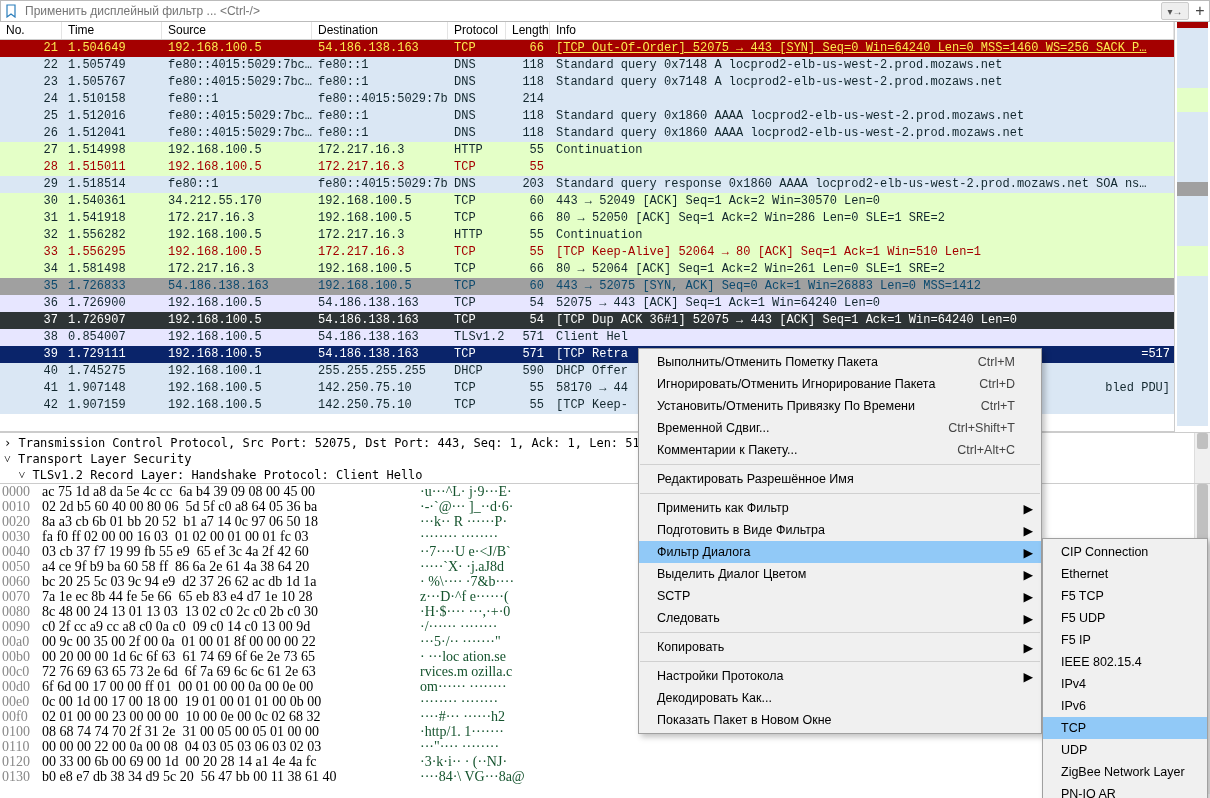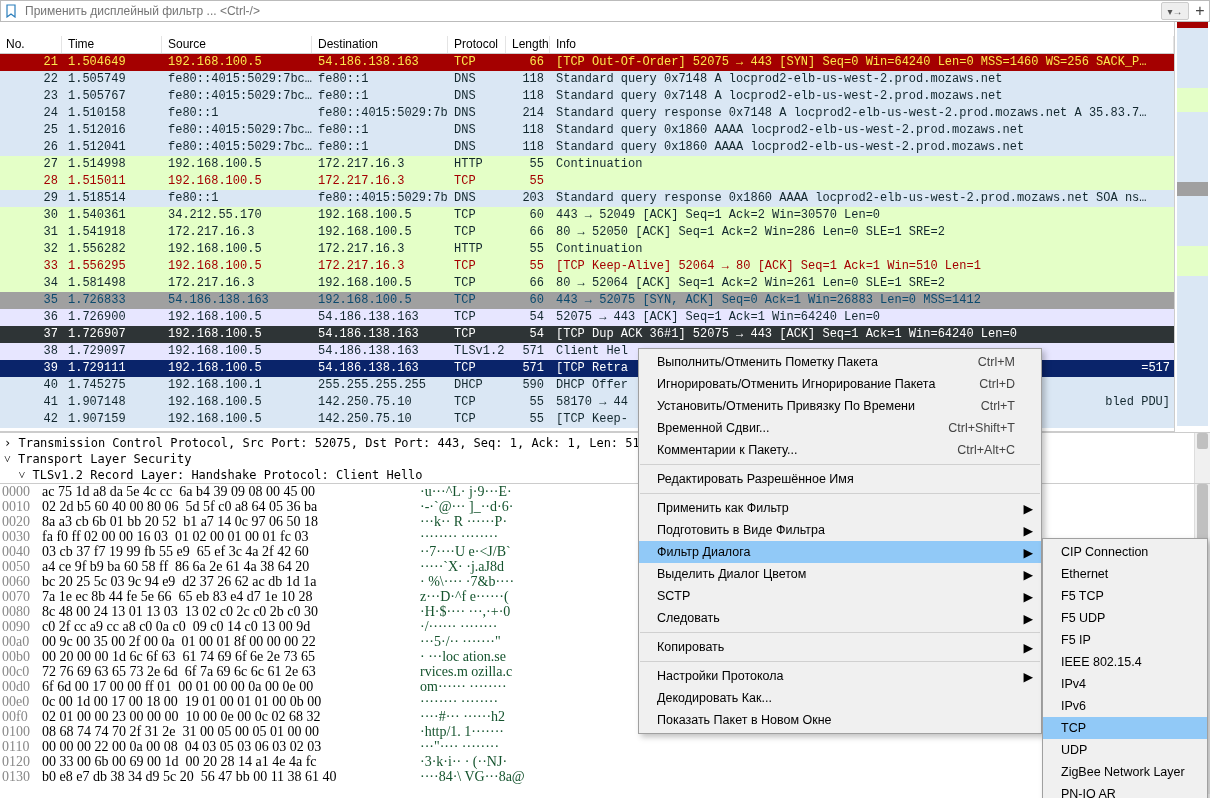--- a/index.html
+++ b/index.html
@@ -3,21 +3,21 @@
 <meta charset="utf-8">
 <style>
 * { margin: 0; padding: 0; box-sizing: border-box; }
 body { font-family: "Segoe UI", Arial, sans-serif; font-size: 12px; background: #fff; color: #000; overflow: hidden; width: 1210px; height: 798px; position: relative; }
 .filter-bar { display: flex; align-items: center; height: 22px; border: 1px solid #bbb; background: #fff; }
 .filter-icon { width: 20px; height: 20px; display: flex; align-items: center; justify-content: center; color: #2b7ebb; }
 .filter-input { flex: 1; border: none; outline: none; font-size: 12px; padding: 2px 4px; color: #888; }
 .filter-arrow { width: 28px; height: 18px; background: #eee; border: 1px solid #ccc; margin-right: 2px; border-radius: 2px; display:flex; align-items:center; justify-content:center; font-size:10px; color:#555;}
 .filter-plus { width: 18px; text-align: center; font-size: 16px; color: #444; }
 .main-area { display: flex; height: 410px; }
-.packet-list { flex: 1; overflow: hidden; border-bottom:1px solid #ccc;margin-top:14px;}
+.packet-list { flex: 1; overflow: hidden; border-bottom:1px solid #ccc;}
 .pkt-header { display: flex; background: #fff; border-bottom: 1px solid #ccc; height: 18px; font-size: 12px; }
 .pkt-header > div { padding: 1px 6px; border-right: 1px solid #e4e4e4; white-space: nowrap; overflow: hidden; }
 .col-no { width: 62px; text-align: left; }
 .col-time { width: 100px; }
 .col-src { width: 150px; }
 .col-dst { width: 136px; }
 .col-proto { width: 58px; }
 .col-len { width: 44px; text-align: right; }
 .col-info { flex: 1; }
 .pkt-rows { font-family: Consolas, "Courier New", monospace; font-size: 12px; }
@@ -80,21 +80,21 @@
       <div class="col-info">Info</div>
     </div>
     <div class="pkt-rows" id="pkt-rows">
         <div class="pkt-row bg-red">
           <div class="col-no">21</div>
           <div class="col-time">1.504649</div>
           <div class="col-src">192.168.100.5</div>
           <div class="col-dst">54.186.138.163</div>
           <div class="col-proto">TCP</div>
           <div class="col-len">66</div>
-          <div class="col-info" style="position:relative;">[TCP Out-Of-Order] 52075 → 443 [SYN] Seq=0 Win=64240 Len=0 MSS=1460 WS=256 SACK_P…</div>
+          <div class="col-info" style="position:relative;text-decoration:underline;">[TCP Out-Of-Order] 52075 → 443 [SYN] Seq=0 Win=64240 Len=0 MSS=1460 WS=256 SACK_P…</div>
         </div>
         <div class="pkt-row bg-blue">
           <div class="col-no">22</div>
           <div class="col-time">1.505749</div>
           <div class="col-src">fe80::4015:5029:7bc…</div>
           <div class="col-dst">fe80::1</div>
           <div class="col-proto">DNS</div>
           <div class="col-len">118</div>
           <div class="col-info" style="position:relative;">Standard query 0x7148 A locprod2-elb-us-west-2.prod.mozaws.net</div>
         </div>
@@ -107,21 +107,20 @@
           <div class="col-len">118</div>
           <div class="col-info" style="position:relative;">Standard query 0x7148 A locprod2-elb-us-west-2.prod.mozaws.net</div>
         </div>
         <div class="pkt-row bg-blue">
           <div class="col-no">24</div>
           <div class="col-time">1.510158</div>
           <div class="col-src">fe80::1</div>
           <div class="col-dst">fe80::4015:5029:7bc…</div>
           <div class="col-proto">DNS</div>
           <div class="col-len">214</div>
-          <div class="col-info" style="position:relative;">Standard query response 0x7148 A locprod2-elb-us-west-2.prod.mozaws.net A 35.83.7…</div>
         </div>
         <div class="pkt-row bg-blue">
           <div class="col-no">25</div>
           <div class="col-time">1.512016</div>
           <div class="col-src">fe80::4015:5029:7bc…</div>
           <div class="col-dst">fe80::1</div>
           <div class="col-proto">DNS</div>
           <div class="col-len">118</div>
           <div class="col-info" style="position:relative;">Standard query 0x1860 AAAA locprod2-elb-us-west-2.prod.mozaws.net</div>
         </div>
@@ -227,21 +226,21 @@
           <div class="col-no">37</div>
           <div class="col-time">1.726907</div>
           <div class="col-src">192.168.100.5</div>
           <div class="col-dst">54.186.138.163</div>
           <div class="col-proto">TCP</div>
           <div class="col-len">54</div>
           <div class="col-info" style="position:relative;">[TCP Dup ACK 36#1] 52075 → 443 [ACK] Seq=1 Ack=1 Win=64240 Len=0</div>
         </div>
         <div class="pkt-row bg-purple">
           <div class="col-no">38</div>
-          <div class="col-time">1.729097</div>
+          <div class="col-time">0.854007</div>
           <div class="col-src">192.168.100.5</div>
           <div class="col-dst">54.186.138.163</div>
           <div class="col-proto">TLSv1.2</div>
           <div class="col-len">571</div>
           <div class="col-info" style="position:relative;">Client Hel</div>
         </div>
         <div class="pkt-row bg-select">
           <div class="col-no">39</div>
           <div class="col-time">1.729111</div>
           <div class="col-src">192.168.100.5</div>

